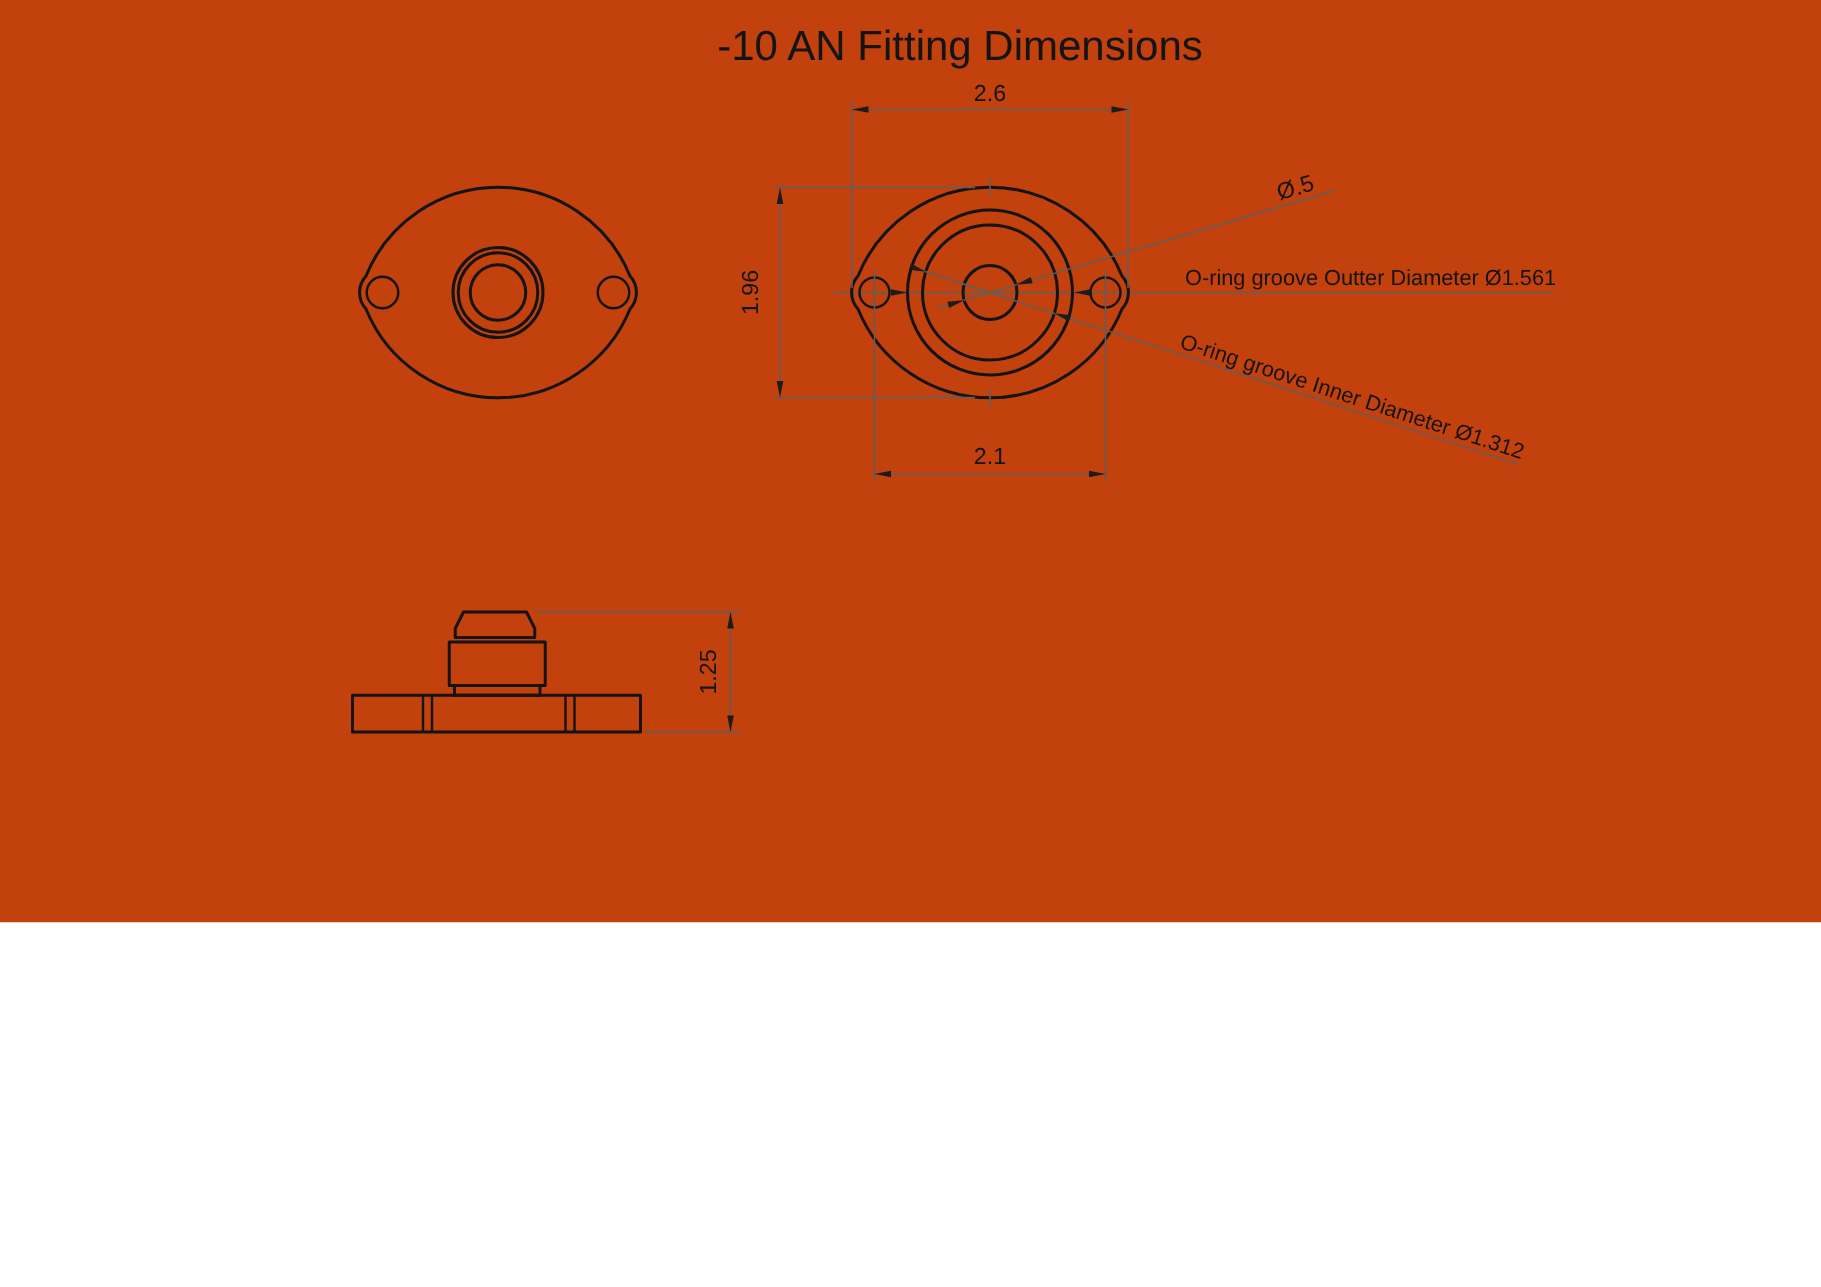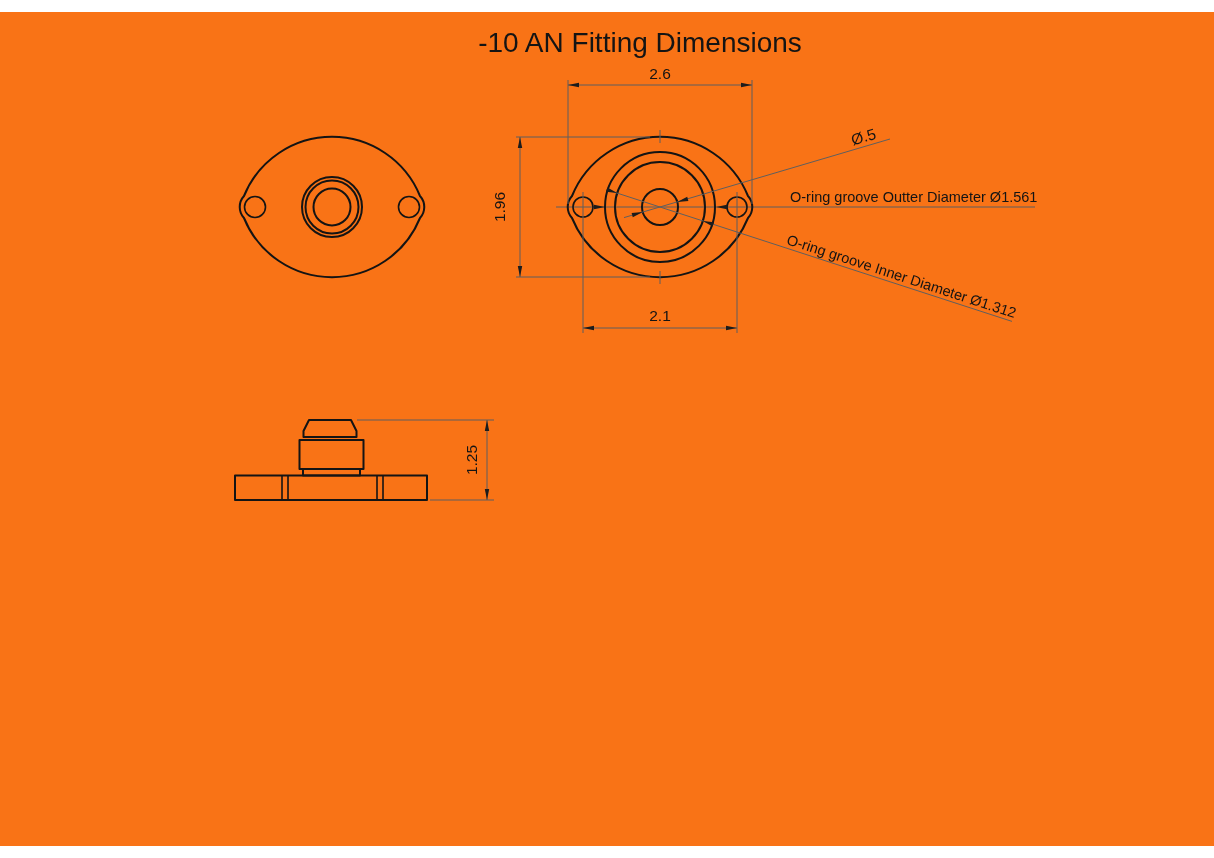--- a/index.html
+++ b/index.html
@@ -1,18 +1,18 @@
 <!DOCTYPE html>
 <html><head>
 <meta charset="utf-8">
 <style>
   html,body { margin:0; padding:0; background:#ffffff; }
   .canvas {
-    position:relative; width:1214px; height:834px; background:#f97316;
-    font-family:"Liberation Sans", sans-serif; overflow:hidden;margin-top:12px;
+    position:relative; width:1214px; height:615px; background:#c2410c;
+    font-family:"Liberation Sans", sans-serif; overflow:hidden;
   }
   svg { position:absolute; left:0; top:0; }
   .part      { fill:none; stroke:#141414; stroke-width:2;   stroke-linejoin:round; stroke-linecap:round; }
   .part-thin { fill:none; stroke:#141414; stroke-width:1.6; stroke-linejoin:round; }
   .thin      { fill:none; stroke:#5f5f5f; stroke-width:1;   }
   .arrow     { fill:#1c1c1c; stroke:none; }
   text       { fill:#141414; font-family:"Liberation Sans", sans-serif; }
   .title-text{ font-size:28px; }
   .dim-text  { font-size:15.5px; }
   .note-text { font-size:14.5px; }

